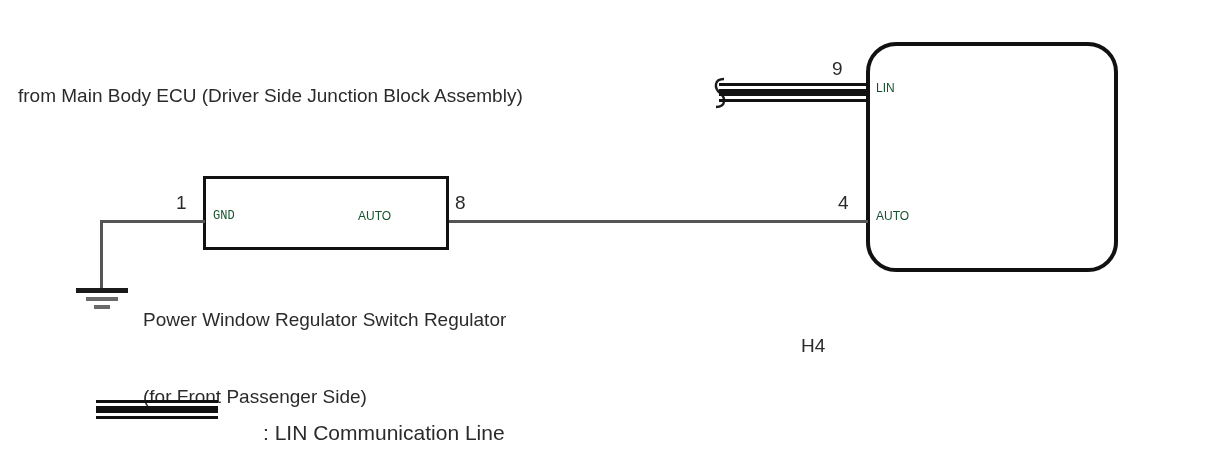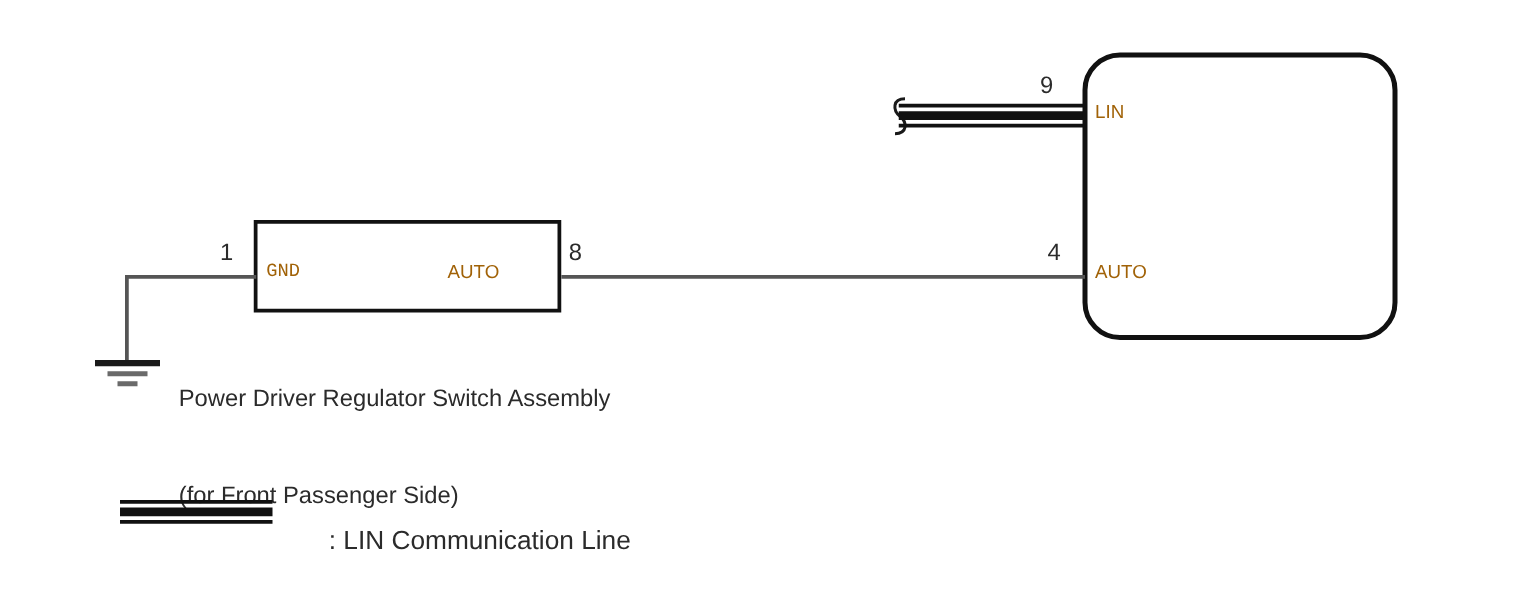--- a/index.html
+++ b/index.html
@@ -33,22 +33,22 @@
     top: 83px;
   }
   .t-block {
     font-size: 19px;
   }
   .t-pin {
     font-size: 19px;
     color: #2b2b2b;
   }
   .t-port {
-    font-size: 15px;
-    color: #a16207;
+    font-size: 12px;
+    color: #14532d;
   }
   .t-legend {
     font-size: 21px;
     left: 219px;
     top: 419px;
     margin-left: 44px;
   }
 
   
   #switch-box {
@@ -184,20 +184,21 @@
   
   #caption-h8 { left: 143px; top: 256px; }
   #caption-h4 { left: 801px; top: 282px; }
   .cap-line { display: block; }
 </style>
 </head>
 <body>
 
 <div id="canvas">
 
+  <div class="txt t-header">from Main Body ECU (Driver Side Junction Block Assembly)</div>
 
   <div id="lin-break">
     <svg width="22" height="34" viewBox="0 0 22 34" aria-hidden="true">
       <path d="M14 3 C 4 3, 4 12, 10 17 C 16 22, 16 31, 6 31" fill="none" stroke="#1a1a1a" stroke-width="2.4"></path>
     </svg>
   </div>
 
   <div class="lin-line" id="lin-wire">
     <span class="s s1"></span>
     <span class="s s2"></span>
@@ -229,25 +230,26 @@
   <div class="wire-h" id="wire-gnd-h"></div>
   <div class="wire-v" id="wire-gnd-v"></div>
 
   <div id="ground-symbol">
     <span class="gb gb1"></span>
     <span class="gb gb2"></span>
     <span class="gb gb3"></span>
   </div>
 
   <div class="txt t-block" id="caption-h8">
-    <span class="cap-line">Power Driver Regulator Switch Assembly</span>
+    <span class="cap-line">Power Window Regulator Switch Regulator</span>
     <span class="cap-line">(for Front Passenger Side)</span>
   </div>
 
   <div class="txt t-block" id="caption-h4">
+    <span class="cap-line">H4</span>
     
   </div>
 
   <div class="lin-line" id="legend-line">
     <span class="s s1"></span>
     <span class="s s2"></span>
     <span class="s s3"></span>
   </div>
 
   <div class="txt t-legend">: LIN Communication Line</div>

